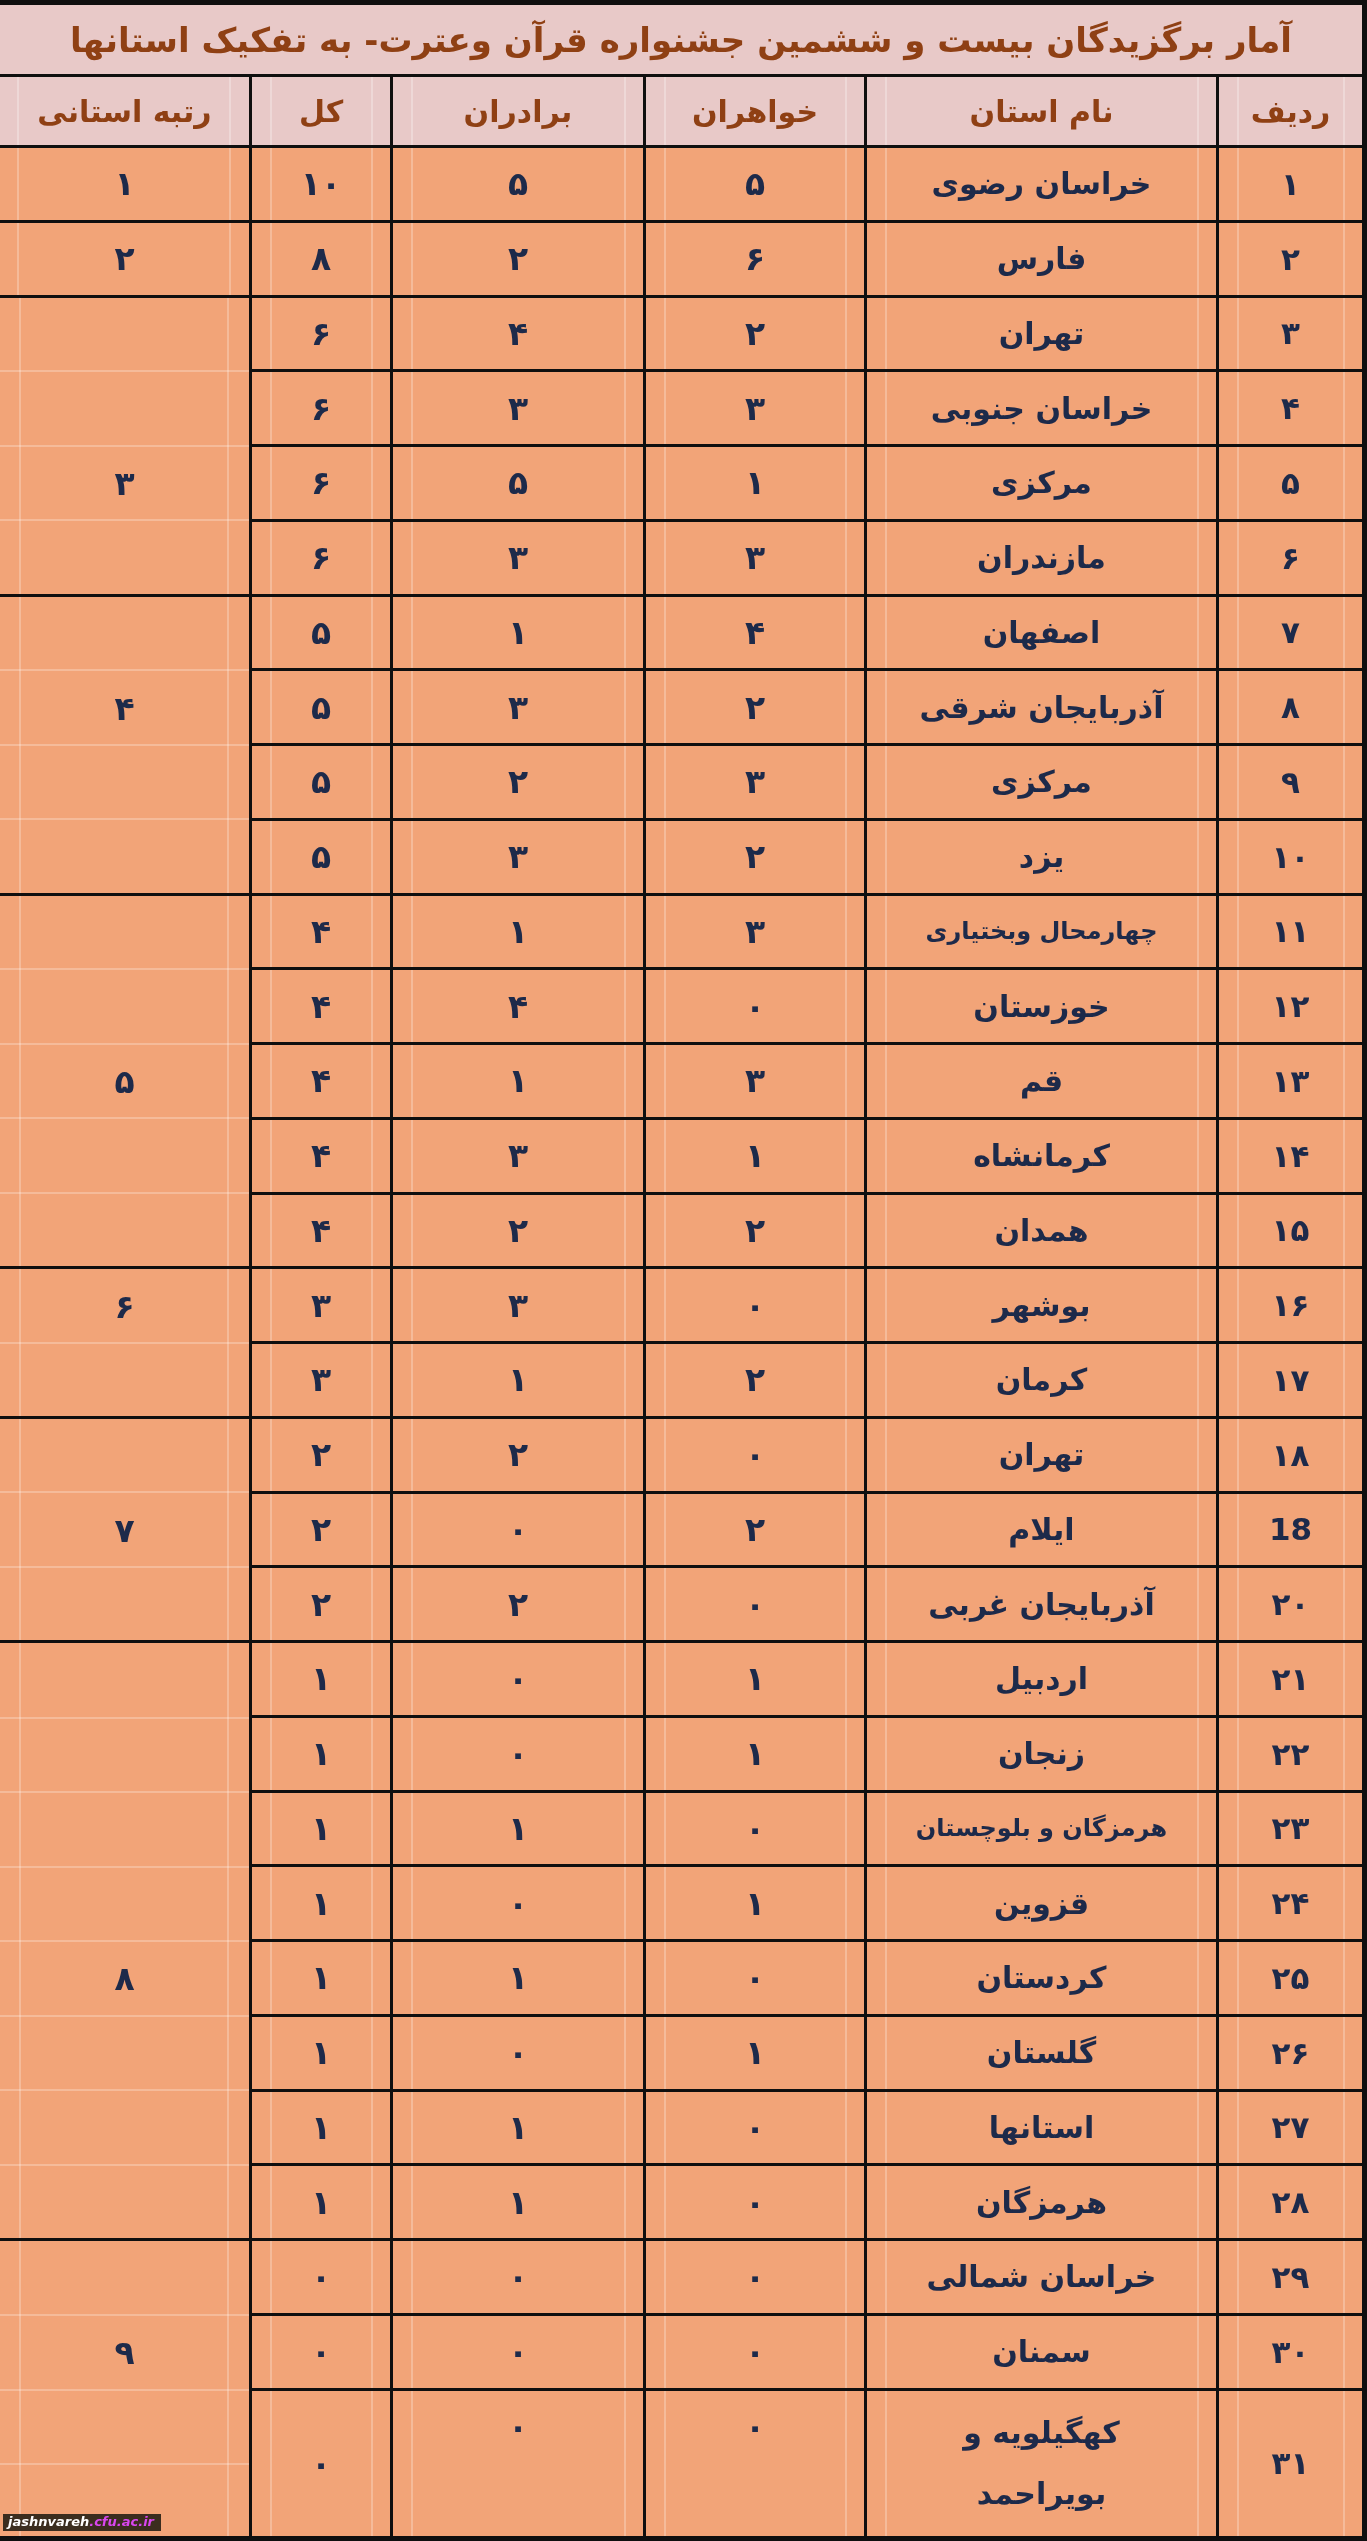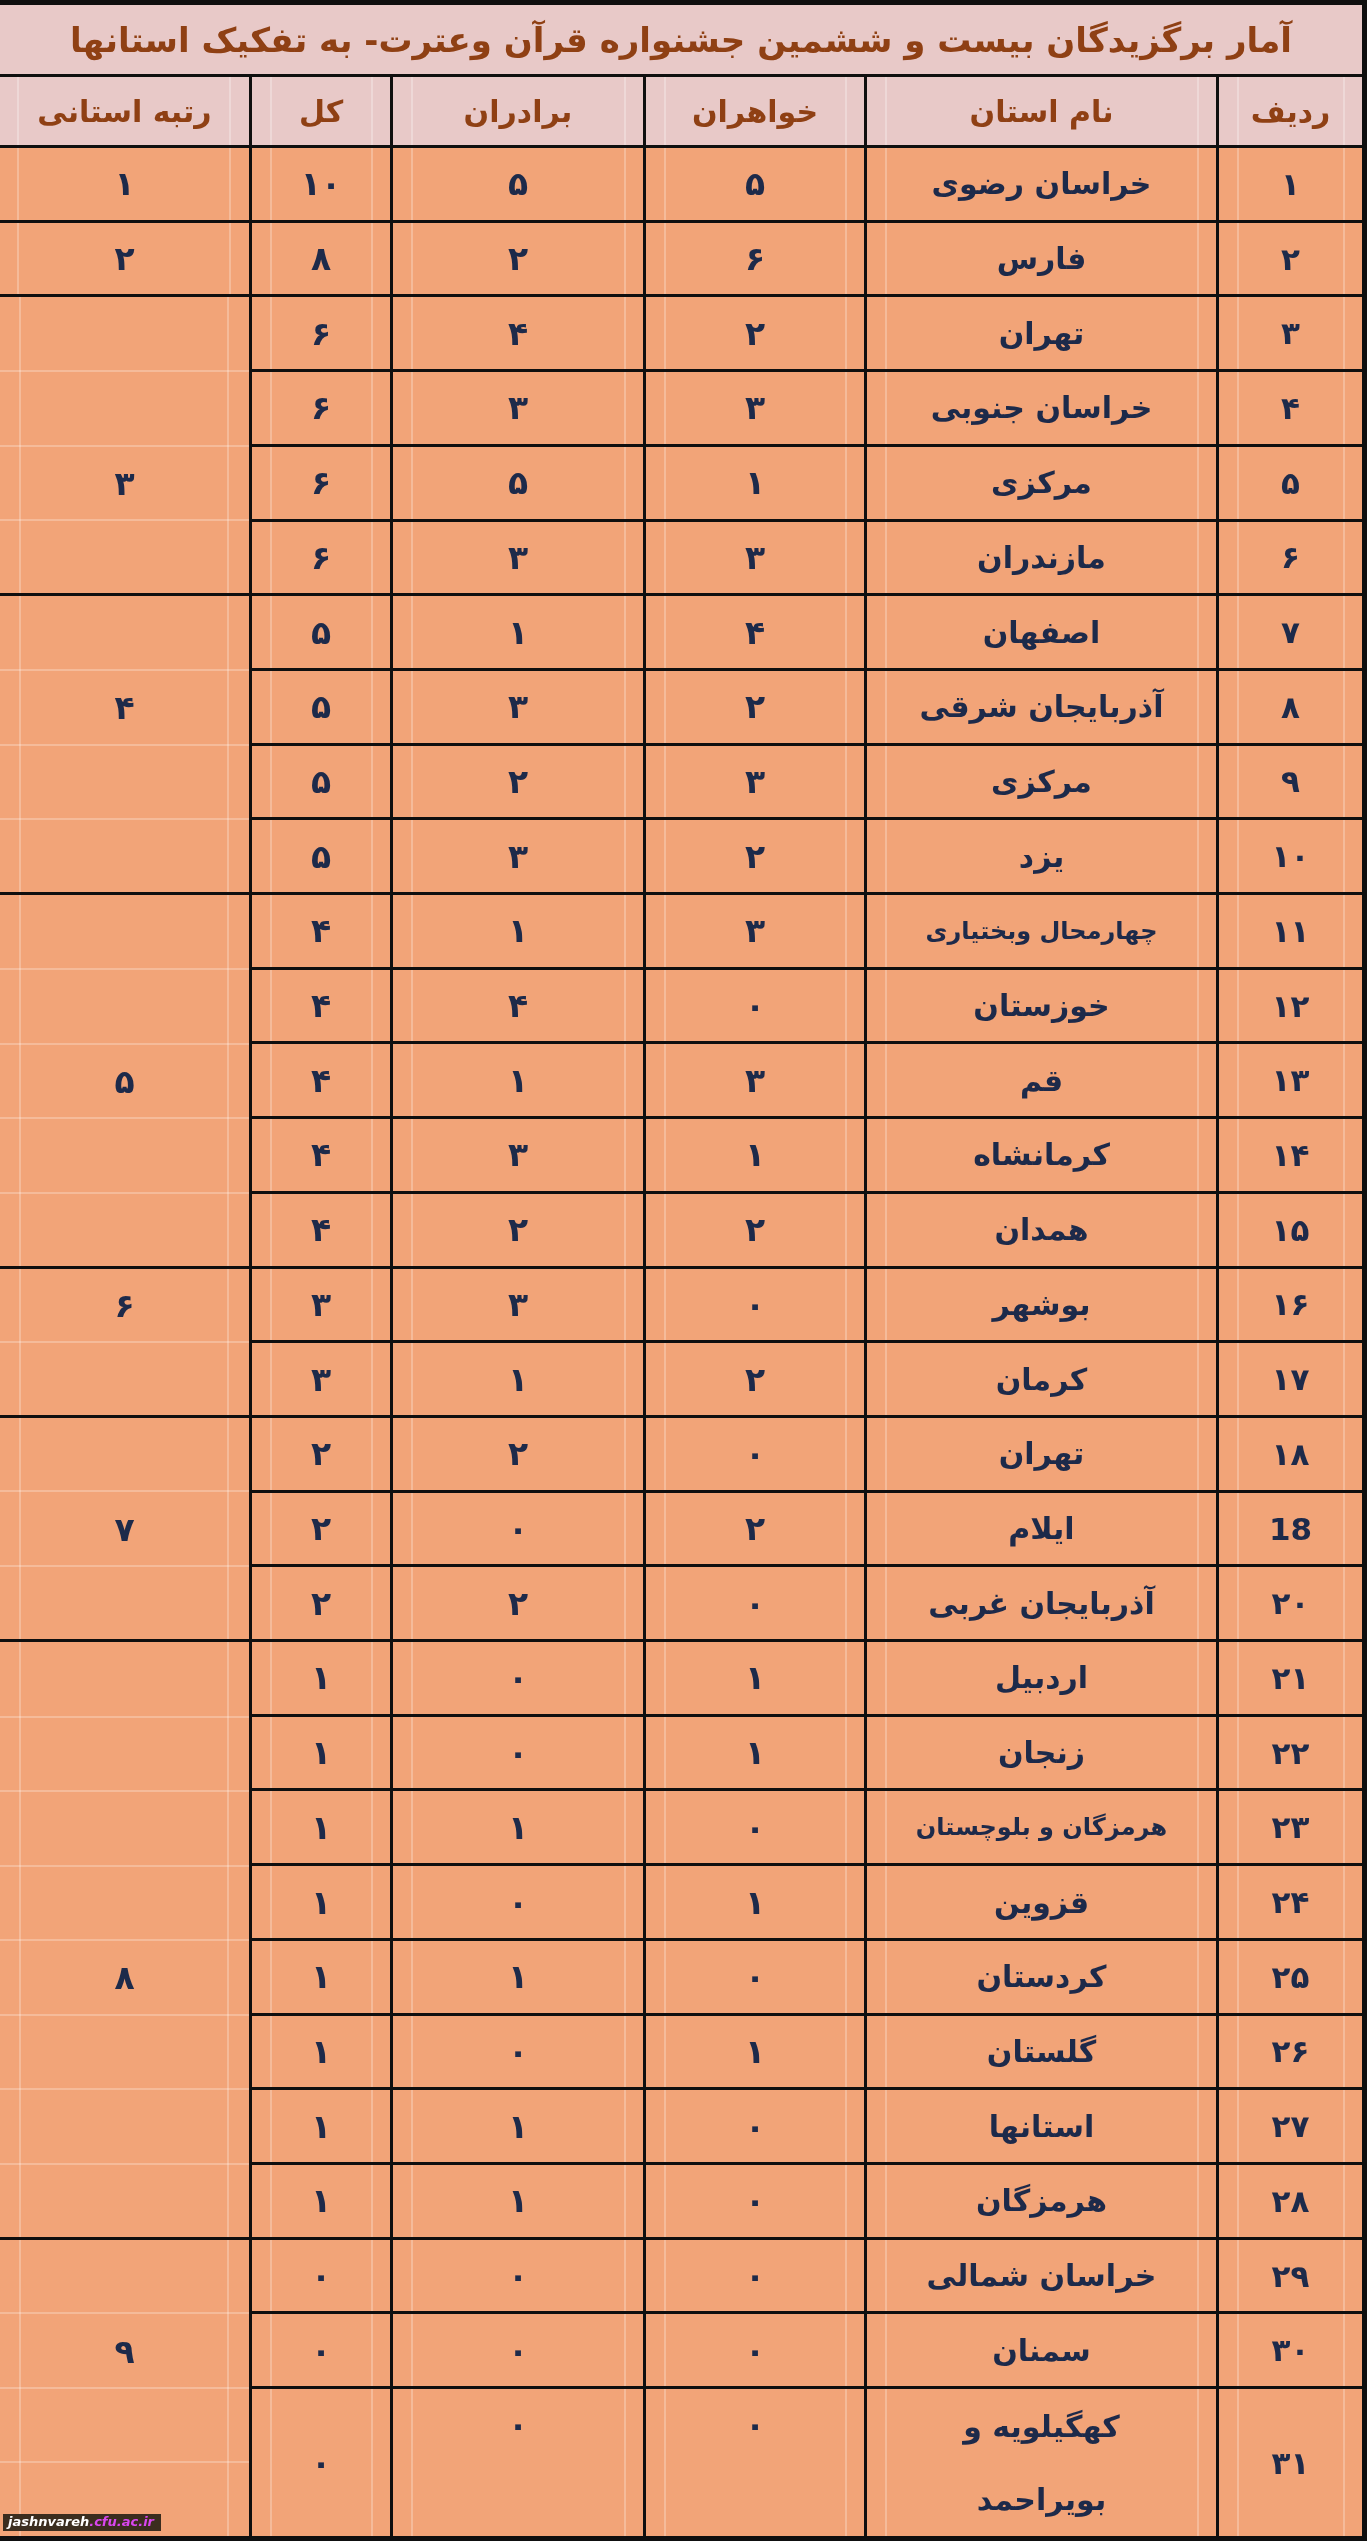--- a/index.html
+++ b/index.html
@@ -69,21 +69,21 @@
     width: 100%;
     display: flex;
     align-items: center;
     justify-content: center;
     font-size: 33px;
   }
   
   tbody tr:nth-child(11) td.c-prov,
   tbody tr:nth-child(23) td.c-prov { font-size: 24px; }
   
-  tbody tr:nth-child(31) td.c-prov { line-height: 73px; padding: 0 62px; }
+  tbody tr:nth-child(31) td.c-prov { line-height: 61px; padding: 0 62px; }
   tbody tr:nth-child(31) td.c-sis,
   tbody tr:nth-child(31) td.c-bro { vertical-align: top; line-height: 72px; }
   
   .watermark {
     position: absolute;
     left: 3px;
     bottom: 10px;
     direction: ltr;
     background: #3b2d1f;
     color: #ffffff;

